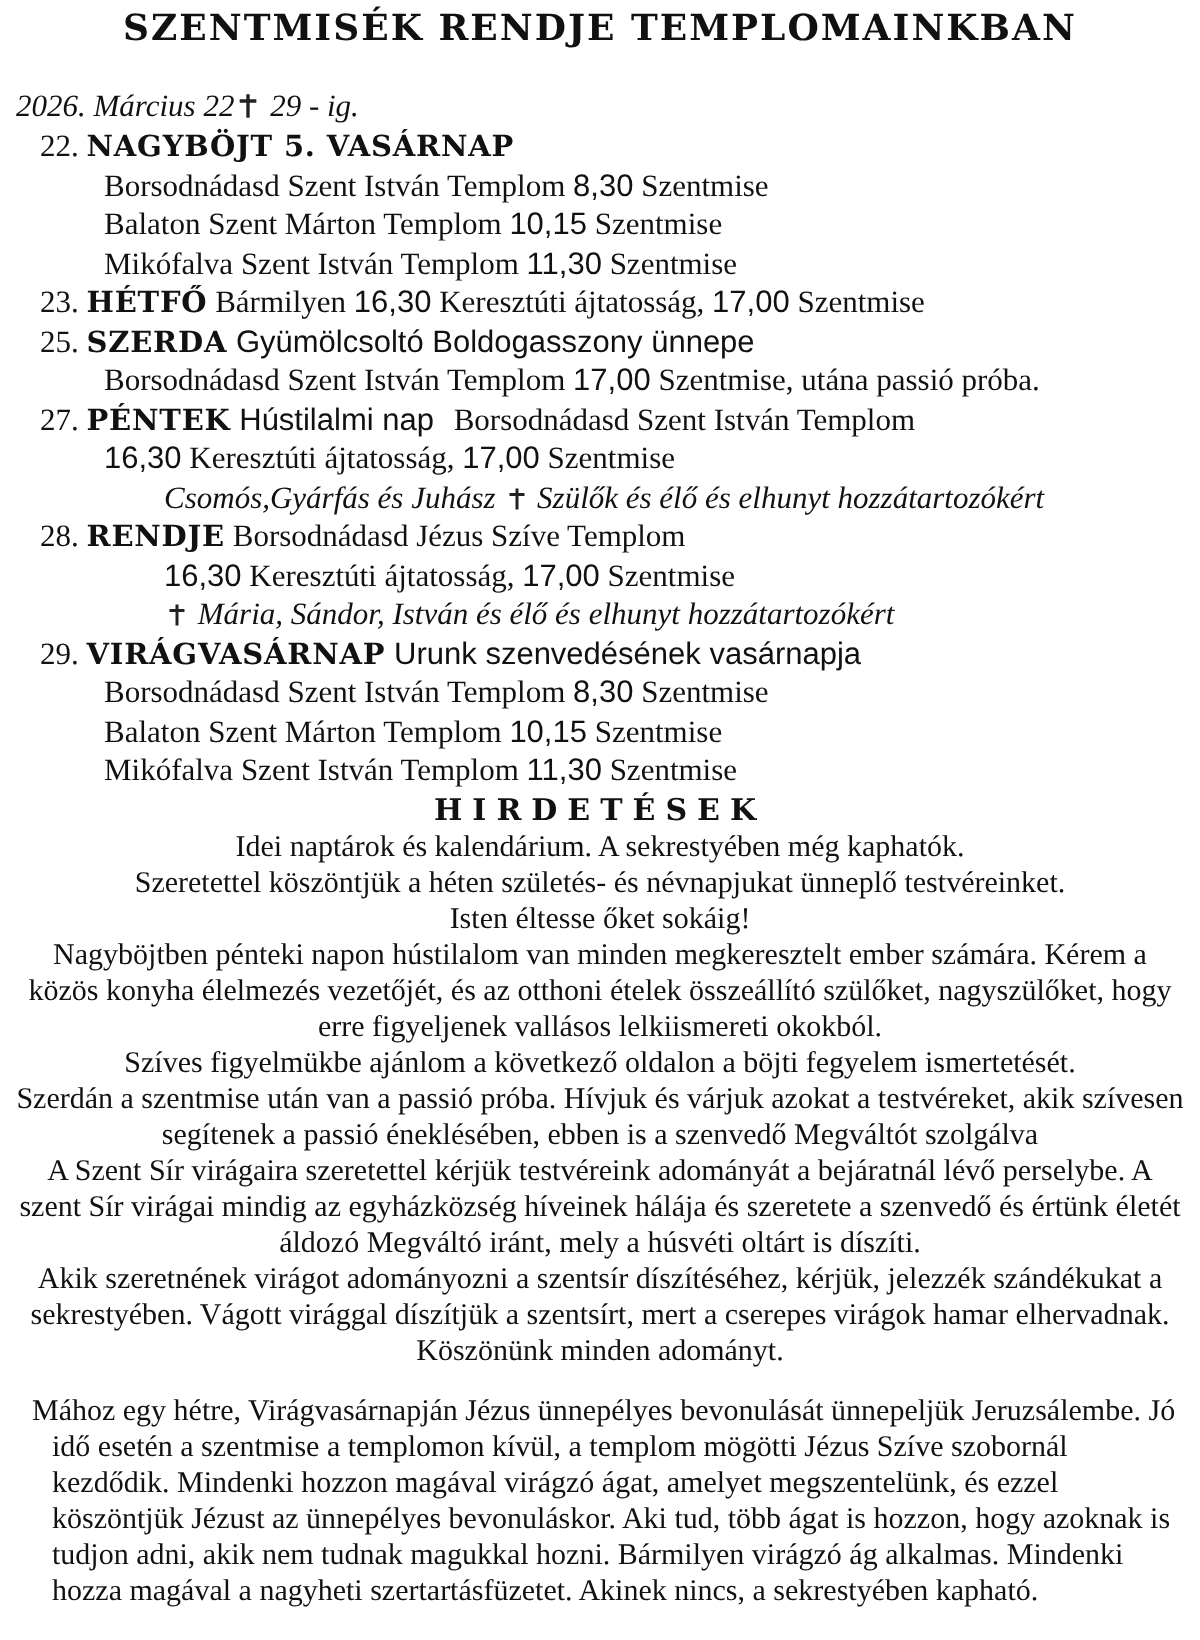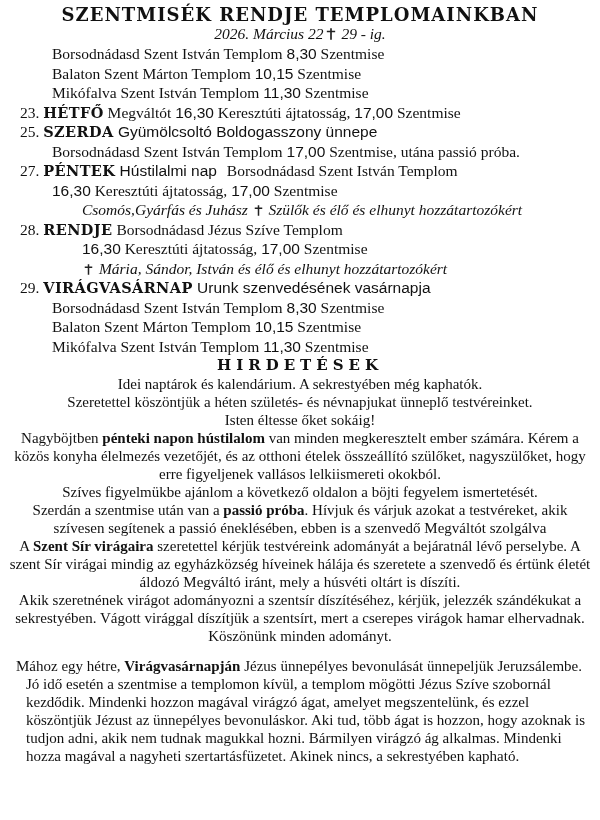--- a/index.html
+++ b/index.html
@@ -21,24 +21,25 @@
   .t{font-family:"Liberation Sans",sans-serif;}
   .ital{font-style:italic;}
 
   .title{
     text-align:center;
     font-size:18px;
     line-height:18px;
     letter-spacing:1px;
   }
   .dateline{
-    text-align:center;
+    text-align:left;
     font-style:italic;
     font-size:15.5px;
     line-height:20px;
+    margin-top:20px;
   }
 
   .schedule{font-size:15.5px;line-height:19.5px;}
   .schedule .head{padding-left:12px;}
   .schedule .decor{font-size:14.5px;}
   .lvl1{padding-left:44px;}
   .lvl2{padding-left:74px;}
 
   .cross{display:inline-block;vertical-align:-1px;margin:0 2px;}
   .cross svg{display:block;}
@@ -50,49 +51,52 @@
     line-height:19px;
     letter-spacing:5px;
   }
   .ann p{margin:0;text-align:center;}
   .ann p.left{
     text-align:left;
     padding-left:18px;
     text-indent:-10px;
     margin-top:12px;
   }
-  b{font-weight:bold;}
+  b{font-weight:normal;}
 </style>
 </head>
 <body>
 
 <div class="page">
 
   <div class="title decor">SZENTMISÉK RENDJE TEMPLOMAINKBAN</div>
 
   <div class="dateline">
     <span>2026. Március 22</span><span class="cross"><svg width="10" height="12" viewBox="0 0 12 14">
           <path fill="#222" d="M5 0h2v3h4v2H7v9H5V5H1V3h4z"></path>
         </svg></span><span> 29 - ig.</span>
   </div>
 
   <div class="schedule">
 
+    <div class="head">
+      <span>22. </span><span class="decor">NAGYBÖJT 5. VASÁRNAP</span>
+    </div>
     <div class="lvl1">
       <span>Borsodnádasd Szent István Templom </span><span class="t">8,30</span><span> Szentmise</span>
     </div>
     <div class="lvl1">
       <span>Balaton Szent Márton Templom </span><span class="t">10,15</span><span> Szentmise</span>
     </div>
     <div class="lvl1">
       <span>Mikófalva Szent István Templom </span><span class="t">11,30</span><span> Szentmise</span>
     </div>
 
     <div class="head">
-      <span>23. </span><span class="decor">HÉTFŐ</span><span> Megváltót </span><span class="t">16,30</span><span> Keresztúti ájtatosság, </span><span class="t">17,00</span><span> Szentmise</span>
+      <span>23. </span><span class="decor">HÉTFŐ</span><span> Bármilyen </span><span class="t">16,30</span><span> Keresztúti ájtatosság, </span><span class="t">17,00</span><span> Szentmise</span>
     </div>
 
 
     <div class="head">
       <span>25. </span><span class="decor">SZERDA</span><span class="sans"> Gyümölcsoltó Boldogasszony ünnepe</span>
     </div>
     <div class="lvl1">
       <span>Borsodnádasd Szent István Templom </span><span class="t">17,00</span><span> Szentmise, utána passió próba.</span>
     </div>
 

